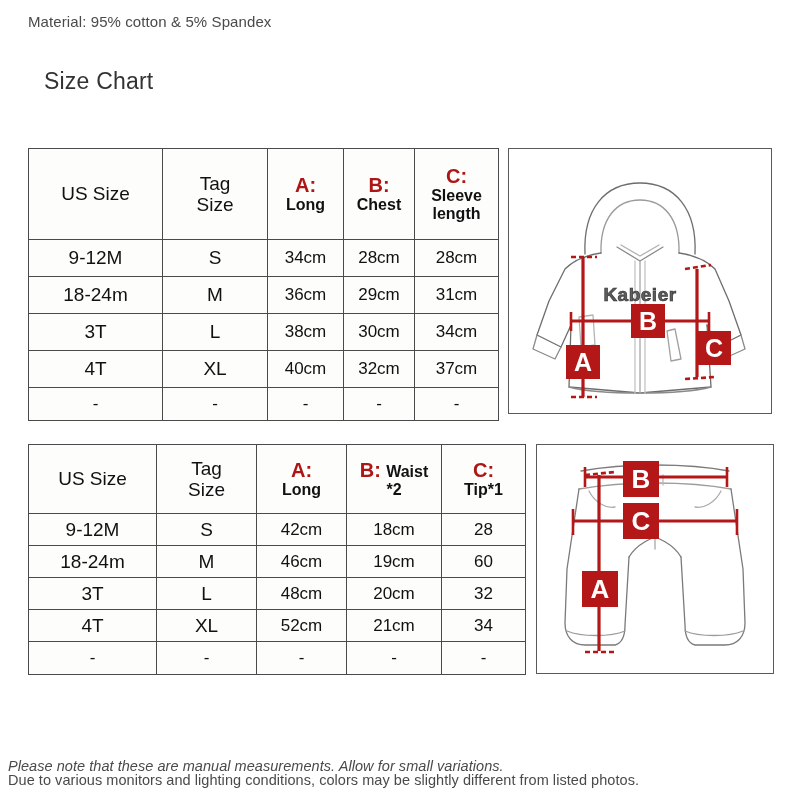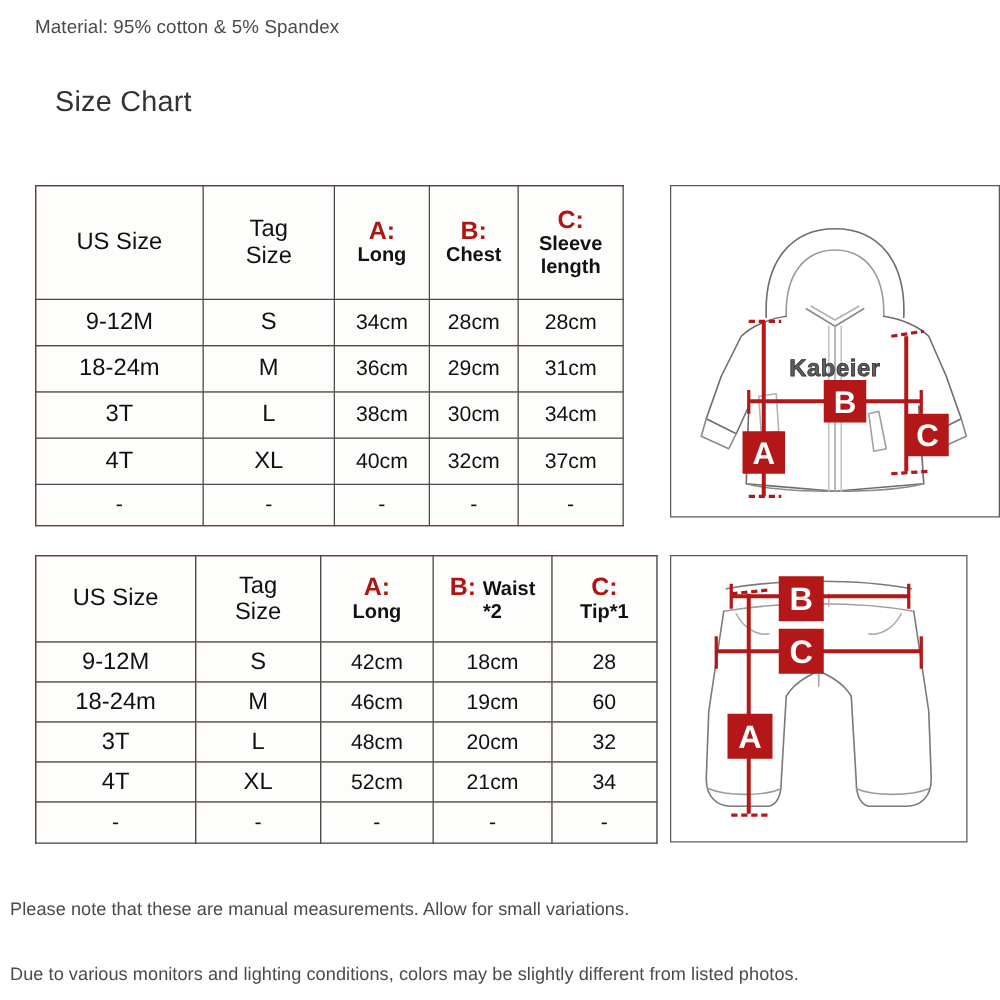--- a/index.html
+++ b/index.html
@@ -83,34 +83,34 @@
   #table-jacket { left: 28px; top: 148px; width: 470px; }
   #table-pants  { left: 28px; top: 444px; width: 497px; }
 
   
   .illus-panel {
     position: absolute;
     border: 1.5px solid #5a5a5a;
     background: #ffffff;
     overflow: hidden;
   }
-  #panel-jacket { left: 536px; top: 148px; width: 262px; height: 264px; }
+  #panel-jacket { left: 508px; top: 148px; width: 262px; height: 264px; }
   #panel-pants  { left: 536px; top: 444px; width: 236px; height: 228px; }
 
   .illus-svg { display: block; width: 100%; height: 100%; }
 
   
   .note {
     position: absolute;
     left: 8px;
     font-size: 14.5px;
     color: #4a4a4a;
     letter-spacing: 0.05px;
   }
-  #note-1 { top: 720px; }
+  #note-1 { top: 758px; font-style: italic; }
   #note-2 { top: 772px; text-align: center; }
 </style>
 </head>
 <body>
 
 <div class="material-line">Material: 95% cotton &amp; 5% Spandex</div>
 
 <div class="page-title">Size Chart</div>
 
 <table class="size-table" id="table-jacket">

